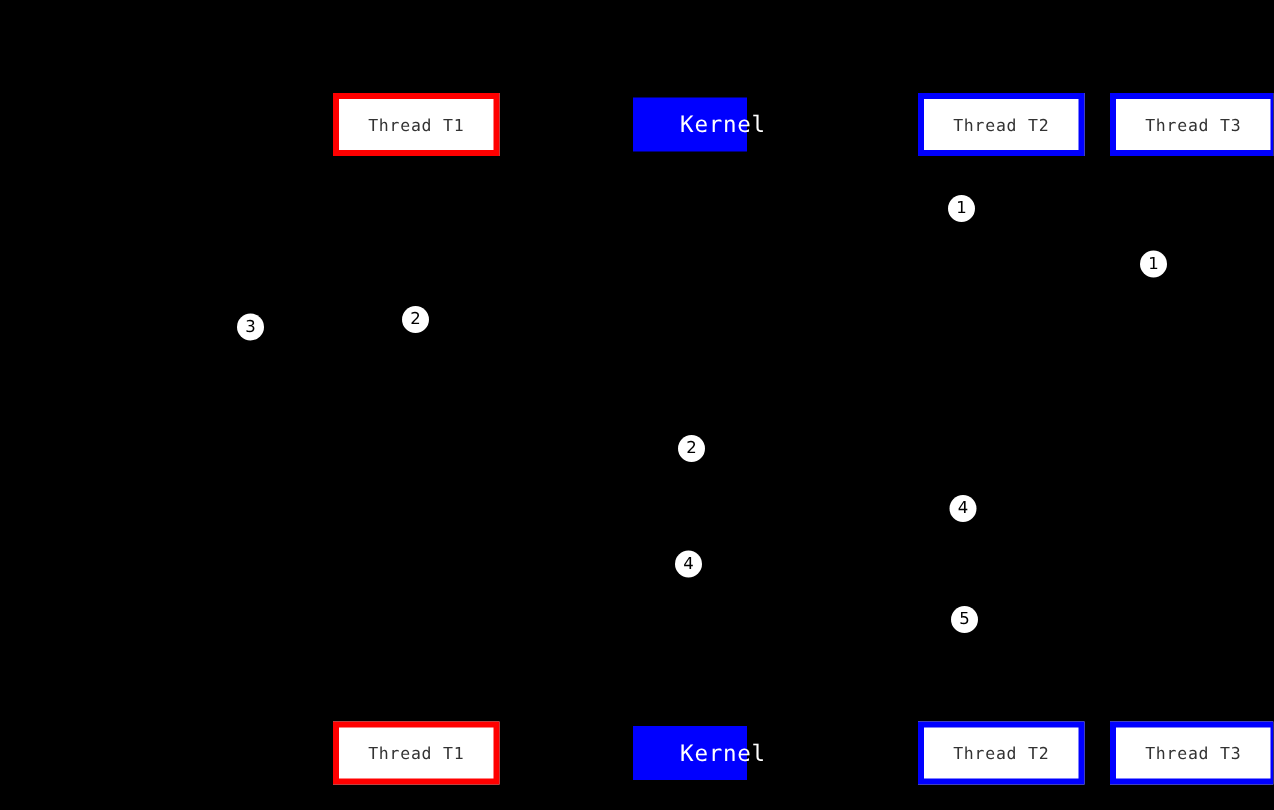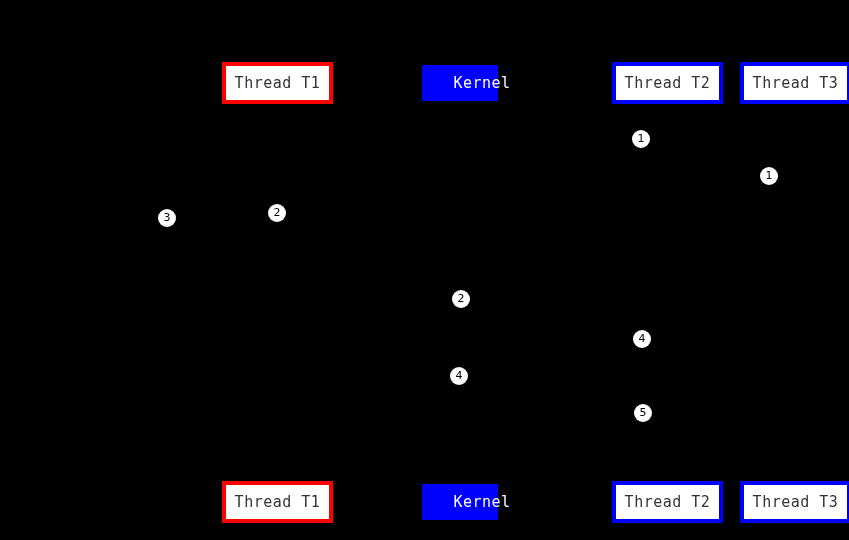--- a/index.html
+++ b/index.html
@@ -28,21 +28,21 @@
 
   
   .participant {
     position: absolute;
     box-sizing: border-box;
     display: flex;
     align-items: center;
     justify-content: center;
     height: 42px;
     font-family: "DejaVu Sans Mono", "Liberation Mono", monospace;
-    font-size: 15px;
+    font-size: 11px;
     letter-spacing: 0.5px;
     white-space: nowrap;
   }
   .participant.thread {
     background: #ffffff;
     color: #333333;
     border: 4px solid #ff0000;
   }
   .participant.thread.blue {
     border: 4px solid #0000ff;

